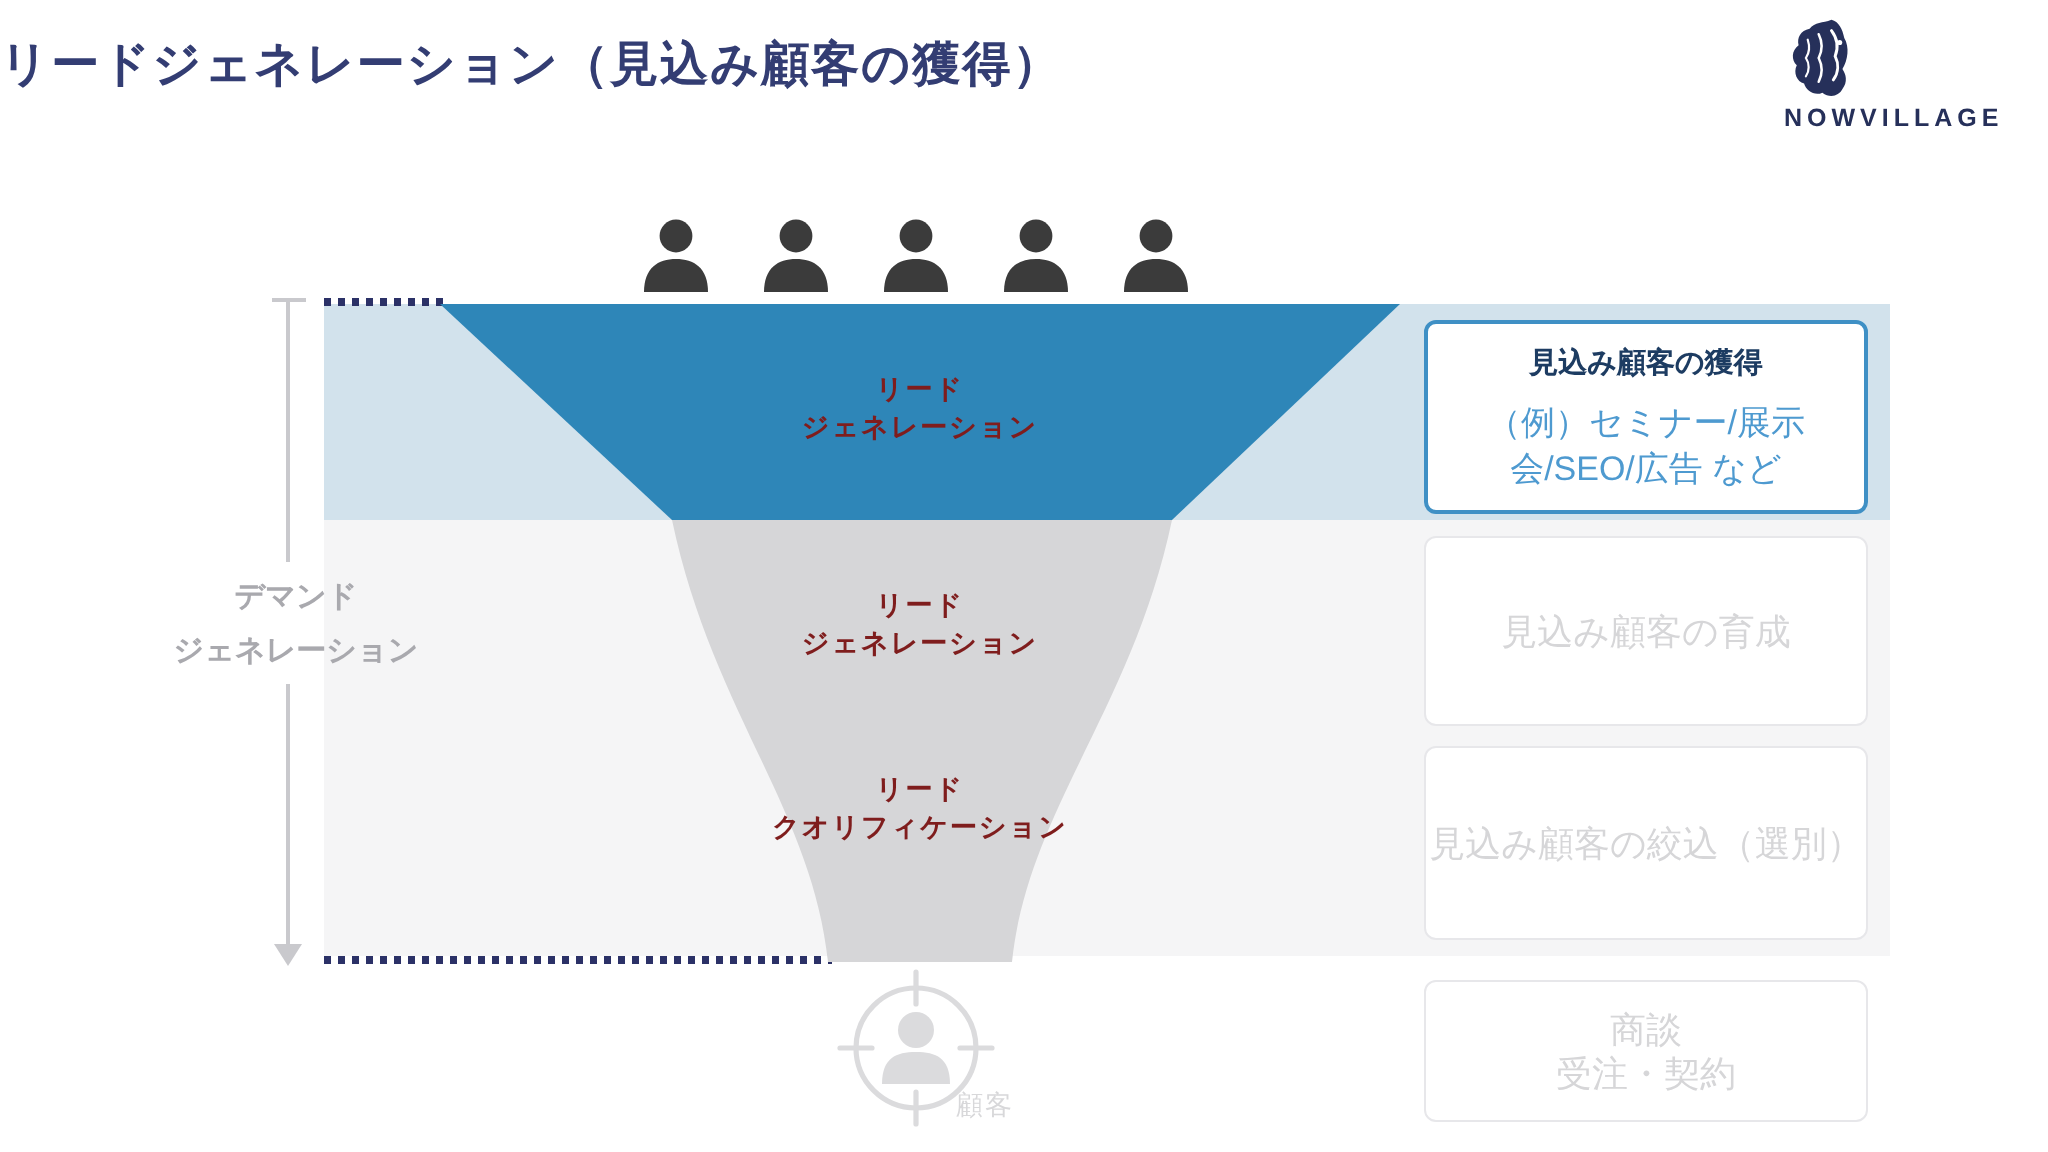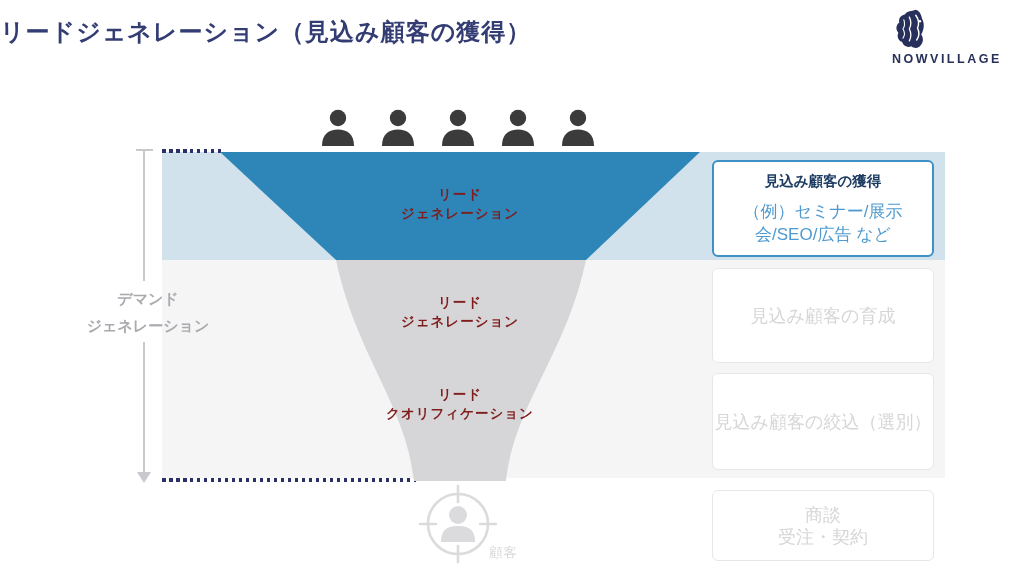--- a/index.html
+++ b/index.html
@@ -60,21 +60,21 @@
   .box-1{top:160px;height:97px;border:2px solid #3f90c5;}
   .box-1 .ttl{font-size:14.5px;font-weight:700;color:#1d3c62;}
   .box-1 .sub{font-size:17px;color:#4e9ad0;}
   .box-ghost{border:1px solid #e7e7ea;}
   .box-ghost .ttl,.box-ghost .sub{font-size:18px;color:#d6d6d8;font-weight:400;line-height:20px;}
   .box-2{top:268px;height:95px;}
   .box-3{top:373px;height:97px;}
   .box-4{top:490px;height:71px;gap:2px;}
   
   .target{position:absolute;left:418px;top:484px;width:80px;height:80px;}
-  .customer-label{position:absolute;left:489px;top:544px;font-size:13.5px;color:#d8d8da;letter-spacing:1px;}
+  .customer-label{position:absolute;left:478px;top:544px;font-size:13.5px;color:#d8d8da;letter-spacing:1px;}
 </style>
 </head>
 <body>
 
 <div class="canvas">
 
   <div class="title">リードジェネレーション（見込み顧客の獲得）</div>
 
   <div class="logo">
     <span>

